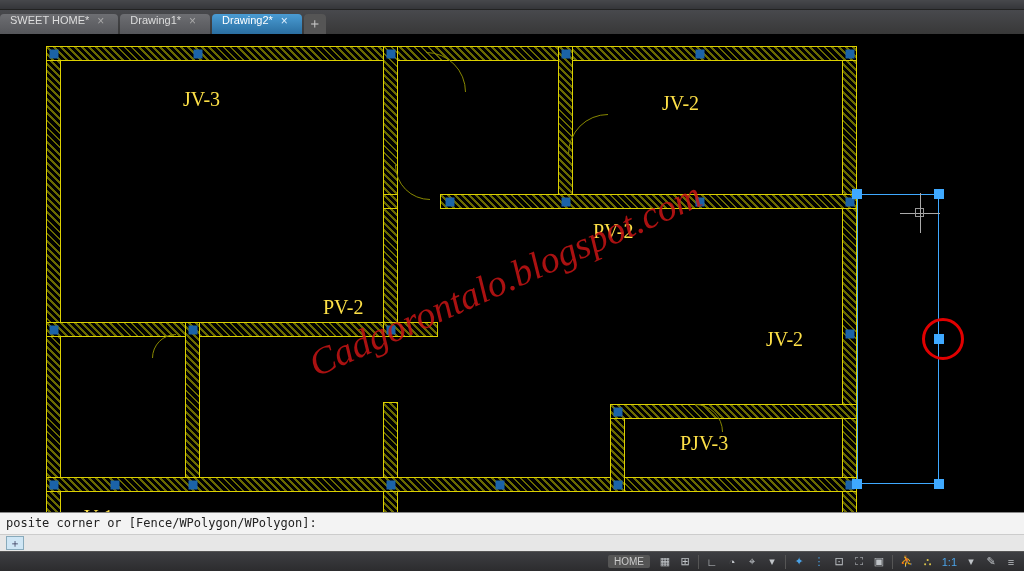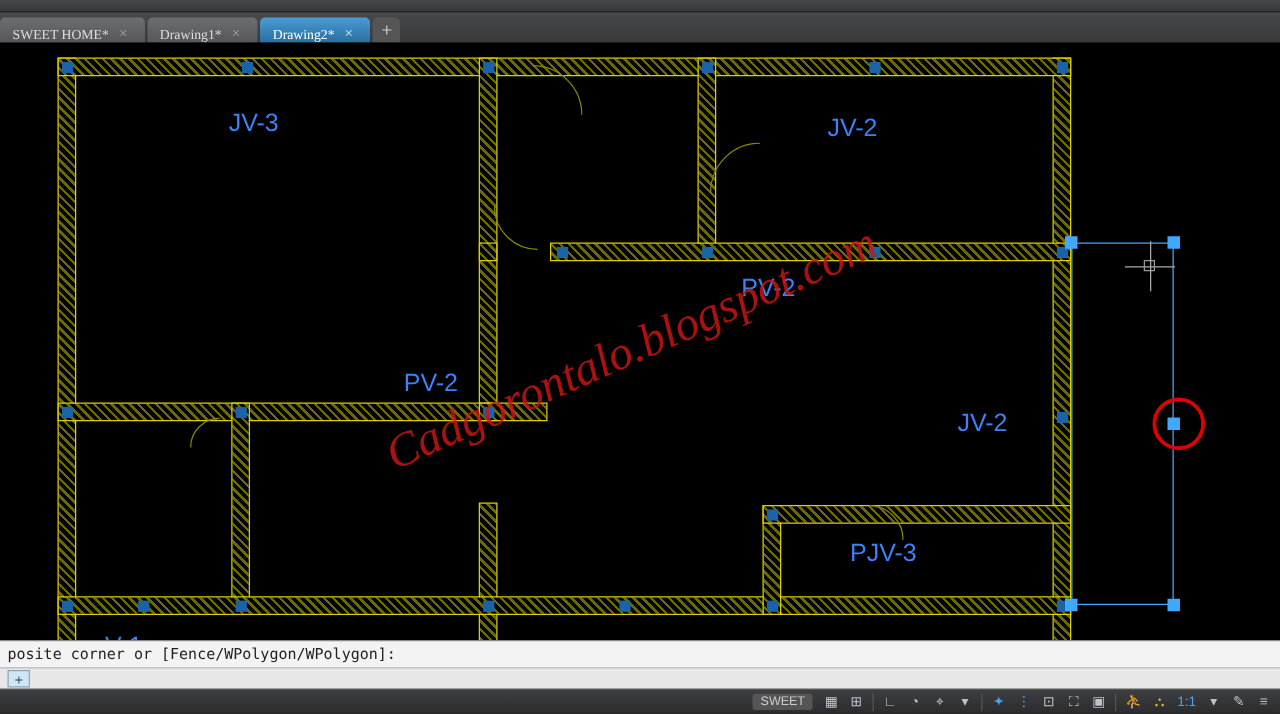--- a/index.html
+++ b/index.html
@@ -24,26 +24,25 @@
   padding-left: 0;
   gap: 2px;
 }
 .file-tab {
   height: 20px;
   padding: 0 14px 0 10px;
   background: linear-gradient(180deg, #6d6e72 0%, #55565a 100%);
   color: #ddd;
   font-size: 11px;
   display: flex;
-  align-items: flex-end;
+  align-items: flex-start;
   border-radius: 4px 4px 0 0;
   position: relative;
   gap: 8px;
   cursor: pointer;
-  font-family: Liberation Serif, serif;
 }
 .file-tab.active {
   background: linear-gradient(180deg, #4a9cd4 0%, #2a6ea0 100%);
   color: #fff;
 }
 .file-tab .close {
   font-size: 12px;
   color: #aaa;
 }
 .file-tab.active .close { color: #e0f0ff; }
@@ -75,23 +74,23 @@
 .wall-v { width: 15px; }
 .grip {
   position: absolute;
   width: 9px;
   height: 9px;
   background: #1b63a8;
   transform: translate(-50%, -50%);
 }
 .room-label {
   position: absolute;
-  color: #3b82f6;
+  color: #fde047;
   font-size: 20px;
-  font-family: Liberation Sans, sans-serif;
+  font-family: Liberation Serif, serif;
 }
 .sel-box {
   position: absolute;
   border: 1.5px solid #3fa9ff;
 }
 .sel-grip {
   position: absolute;
   width: 10px;
   height: 10px;
   background: #3fa9ff;
@@ -300,21 +299,21 @@
 </div>
 
 <div class="cmd-area">
   <span>posite corner or [Fence/WPolygon/WPolygon]:</span>
 </div>
 <div class="cmd-lower">
   <div class="plus-tab">＋</div>
 </div>
 
 <div class="status-bar">
-  <span class="model">SWEET</span>
+  <span class="model">HOME</span>
   <span class="btn">▦</span>
   <span class="btn">⊞</span>
   <span class="sep"></span>
   <span class="btn">∟</span>
   <span class="btn">◔</span>
   <span class="btn">⌖</span>
   <span class="btn">▾</span>
   <span class="sep"></span>
   <span class="btn blue">✦</span>
   <span class="btn blue">⋮</span>

